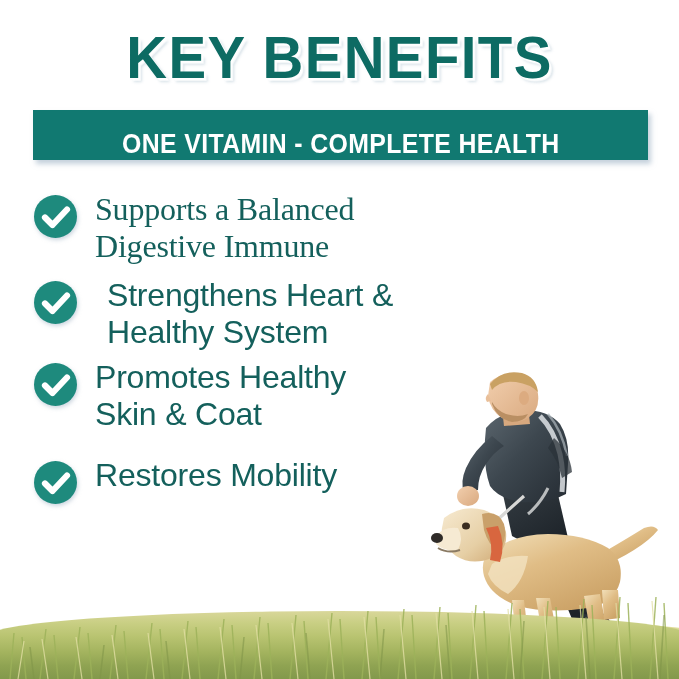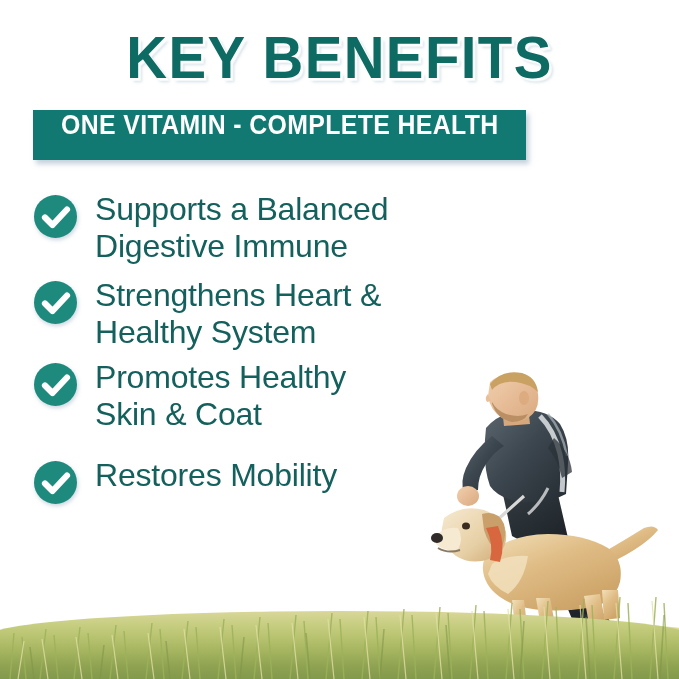--- a/index.html
+++ b/index.html
@@ -91,24 +91,24 @@
     text-shadow:
         2px 2px 0 rgba(255,255,255,0.95),
         3px 3px 1px rgba(255,255,255,0.8),
         4px 4px 3px rgba(160,185,200,0.45);
   }
 
   
   .banner {
     position:absolute;
     left:33px; top:110px;
-    width:493px; height:50px;
+    width:615px; height:50px;
     background:#117971;
     box-shadow:3px 4px 5px rgba(150,172,192,0.55);
-    display:flex; align-items:flex-start; justify-content:center;
+    display:flex; align-items:flex-end; justify-content:center;
   }
   .banner-text {
     color:#ffffff;
     font-weight:bold;
     font-size:27px;
     letter-spacing:0.4px;
     transform:scaleX(0.92);
     white-space:nowrap;
   }
 
@@ -130,22 +130,22 @@
     margin-left:17px;
     color:#14605c;
     font-size:32px;
     line-height:37px;
     font-weight:normal;
     letter-spacing:-0.2px;
     text-shadow:0 1px 1px rgba(255,255,255,0.55);
   }
   .benefit-lines .ln { display:block; white-space:nowrap; }
 
-  .b1 { margin-bottom:12px; }
-  .b2 { margin-bottom:8px; }
+  .b1 { margin-bottom:12px;font-family:Liberation Serif, serif; }
+  .b2 { margin-bottom:8px;gap:12px; }
   .b3 { margin-bottom:24px; }
 </style>
 </head>
 <body>
 
 <div id="poster">
 
   <div class="photo">
 
     <div class="sky-glow"></div>

